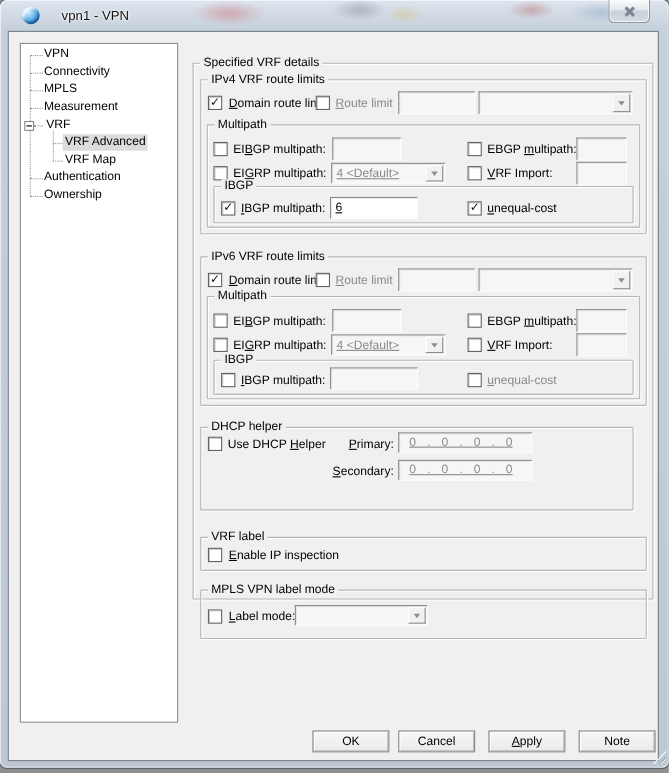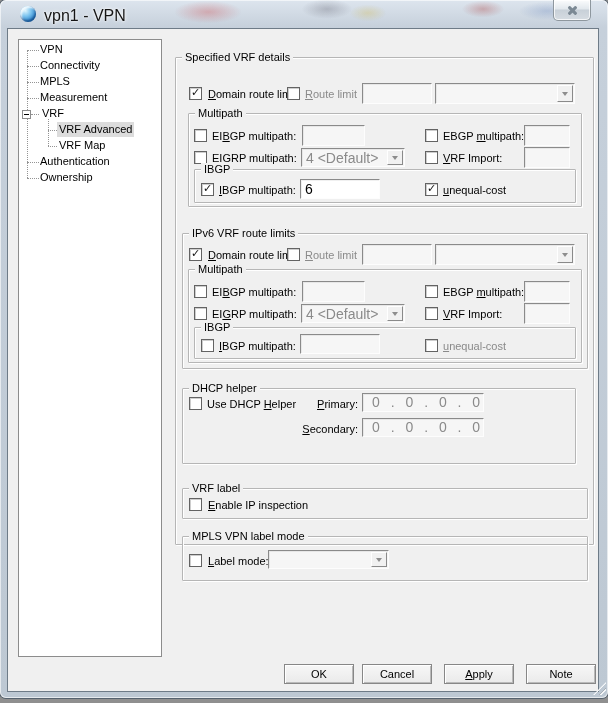--- a/index.html
+++ b/index.html
@@ -25,21 +25,21 @@
       radial-gradient(30px 12px at 483px  9px, rgba(175, 80, 80,.38), rgba(0,0,0,0) 70%),
       radial-gradient(40px 13px at 547px 11px, rgba(125,150,195,.38), rgba(0,0,0,0) 70%);
   }
   #titlebar { position:absolute; left:0; top:0; width:608px; height:28px; }
   #appicon {
     position:absolute; left:20px; top:6px; width:16px; height:16px; border-radius:50%;
     background:radial-gradient(circle at 35% 30%, #d9f3fd 0%, #7cc4ef 35%, #2f86cd 70%, #145a9e 100%);
     box-shadow: inset -1px -2px 2px rgba(0,30,80,.45), inset 2px 2px 2px rgba(255,255,255,.85);
   }
   #title {
-    position:absolute; left:44px; top:7px; font-size:16px; color:#151515;
+    position:absolute; left:56px; top:7px; font-size:12px; color:#151515;
     text-shadow:0 0 4px #fff, 0 0 2px #fff; white-space:nowrap;
   }
   #closebtn {
     position:absolute; left:553px; top:0; width:38px; height:21px;
     border:1px solid #8e979e; border-top:none; border-radius:0 0 5px 5px;
     background:linear-gradient(180deg,#fbfcfd 0%,#e2e8ed 45%,#c8d0d8 50%,#d6dce2 100%);
     box-shadow: inset 0 0 0 1px rgba(255,255,255,.75);
     display:flex; align-items:center; justify-content:center; cursor:default;
   }
   .xg { position:relative; width:11px; height:11px; }
@@ -90,21 +90,21 @@
     font-size:11px; font-weight:bold; color:#111;
     font-family:"DejaVu Sans",sans-serif;
   }
 
   .field {
     position:absolute; background:#f6f6f6;
     border:1px solid #8a8a8a; border-bottom-color:#fdfdfd; border-right-color:#fdfdfd;
     box-shadow:inset 1px 1px 0 rgba(0,0,0,.06);
   }
   .field.en { background:#fff; }
-  .val { display:block; font-size:14px; line-height:18px; padding-left:4px; white-space:nowrap; overflow:hidden; color:#000; }
+  .val { display:block; font-size:11px; line-height:18px; padding-left:4px; white-space:nowrap; overflow:hidden; color:#000;text-decoration:underline; }
   .val.dis { color:#8a8a8a; }
   .val.ip { word-spacing:7px; padding-left:9px; line-height:16px; }
   .combo-btn {
     position:absolute; top:1px; right:1px; bottom:1px; width:16px; background:#f1f1f1;
     border:1px solid #fff; border-right-color:#8a8a8a; border-bottom-color:#8a8a8a;
     display:flex; align-items:center; justify-content:center;
   }
   .arr { width:0; height:0; border-left:3px solid transparent; border-right:3px solid transparent; border-top:4px solid #8d8d8d; }
 
   .btn {
@@ -158,20 +158,23 @@
       <span class="tlbl sel" style="left:38px;top:82px">VRF Advanced</span>
       <span class="tlbl" style="left:38px;top:98px">VRF Map</span>
       <span class="tlbl" style="left:19px;top:114px">Authentication</span>
       <span class="tlbl" style="left:19px;top:130px">Ownership</span>
     </div>
 
     <div class="grp" style="left:167px;top:28px;width:419px;height:488px">
       <span class="grp-title">Specified VRF details</span>
     </div>
 
+    <div class="grp" style="left:174px;top:43px;width:406px;height:141px">
+      <span class="grp-title">IPv4 VRF route limits</span>
+    </div>
     <div class="cb checked" style="left:181px;top:58px"></div>
     <span class="lbl" style="left:200px;top:59px"><u>D</u>omain route limit</span>
     <div class="cb" style="left:279px;top:58px"></div>
     <span class="lbl dis" style="left:297px;top:59px"><u>R</u>oute limit</span>
     <div class="field" style="left:354px;top:54px;width:70px;height:21px">
       <span class="val dis"></span>
     </div>
     <div class="field" style="left:427px;top:54px;width:140px;height:21px">
       <span class="val dis"></span>
       <span class="combo-btn">

